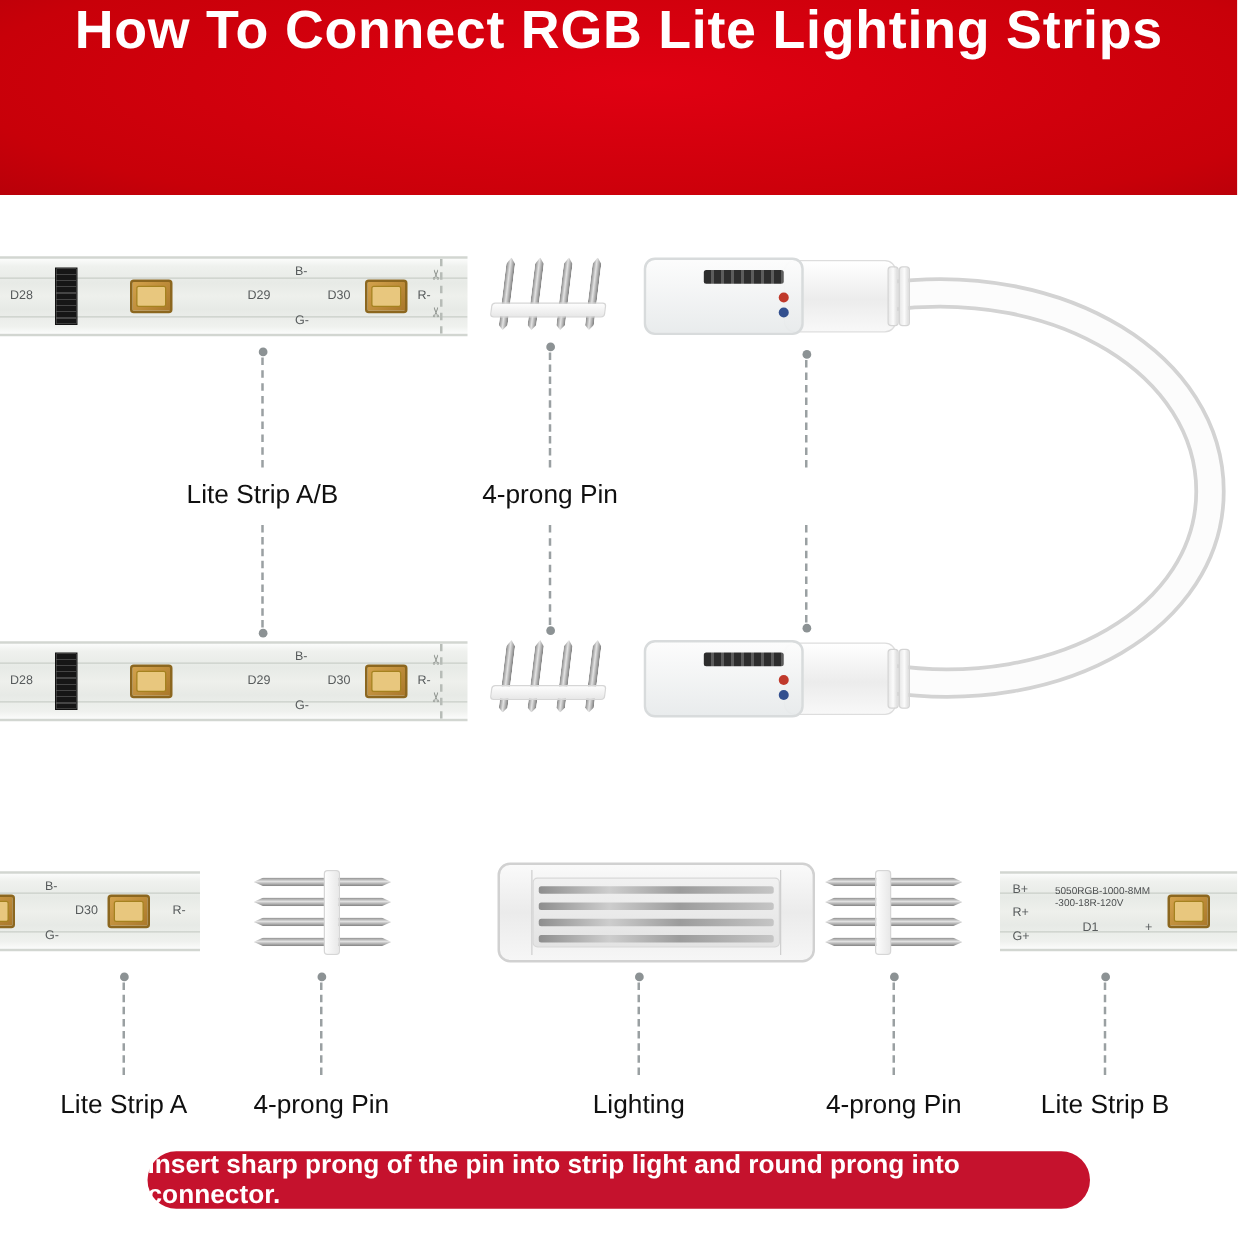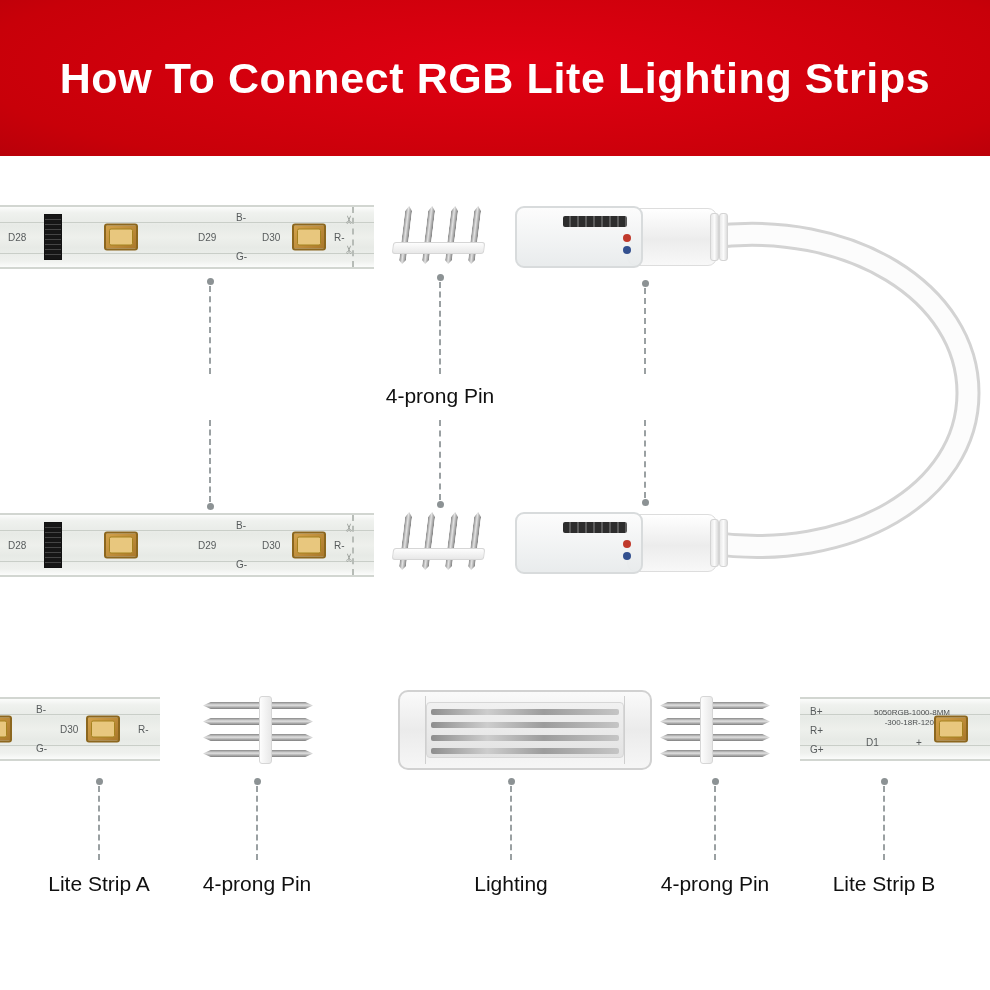--- a/index.html
+++ b/index.html
@@ -3,34 +3,34 @@
 <meta charset="utf-8">
 <style>
   *{box-sizing:border-box;margin:0;padding:0}
   html,body{background:#ffffff}
   .canvas{position:relative;width:990px;height:990px;background:#ffffff;overflow:hidden;
           font-family:"Liberation Sans",sans-serif;}
 
   
   .banner{position:absolute;left:0;top:0;width:990px;height:156px;
           background:radial-gradient(130% 170% at 52% 42%, #e00012 0%, #c80009 42%, #98000a 74%, #6e0005 100%);
-          display:flex;align-items:center;justify-content:center;}
+          display:flex;justify-content:center;}
   .banner h1{color:#ffffff;font-size:43px;font-weight:bold;letter-spacing:.6px;}
 
   
   .strip{position:absolute;height:64px;overflow:hidden;
          background:linear-gradient(180deg,#fbfcfb 0%,#eff1ee 10%,#e7eae6 32%,#eef0ec 50%,#e7eae6 68%,#eff1ee 90%,#fbfcfb 100%);
          border-top:2px solid #d2d6d1;border-bottom:2px solid #d2d6d1;}
   .trace{position:absolute;left:0;right:0;height:1px;background:#c9cec8}
   .t1{top:15px}.t2{top:46px}
   .slabel{position:absolute;top:50%;transform:translateY(-50%);font-size:10px;color:#575b5c;white-space:nowrap}
   .pad{position:absolute;font-size:10px;color:#575b5c;white-space:nowrap}
   .pad.top{top:5px}.pad.bot{bottom:5px}
   .tiny{position:absolute;font-size:10px;color:#575b5c;white-space:nowrap}
-  .model{position:absolute;font-size:8px;color:#4c4f50;text-align:center;white-space:nowrap}
+  .model{position:absolute;font-size:8px;color:#4c4f50;white-space:nowrap}
   .chip{position:absolute;top:50%;transform:translateY(-50%);width:34px;height:27px;
         background:linear-gradient(135deg,#d3a24c,#aa782a);border:2px solid #8c671f;border-radius:3px}
   .chip-core{position:absolute;inset:3px;background:#e8c77e;border:1px solid #a5821f;border-radius:2px}
   .barcode{position:absolute;top:50%;transform:translateY(-50%);width:18px;height:46px;
            background:repeating-linear-gradient(0deg,#161616 0 4px,#454545 4px 5px);border:1px solid #111}
   .cutline{position:absolute;right:20px;top:0;bottom:0;border-left:2px dashed #b7bcb7}
   .scissor{position:absolute;left:-9px;font-size:11px;color:#8d928d;transform:rotate(-90deg)}
   .sc1{top:6px}.sc2{top:36px}
 
   
@@ -158,20 +158,21 @@
   <div class="leader" style="left:439px;top:420px;height:80px">
       <div class="ldot bottom"></div>
     </div>
   <div class="leader" style="left:644px;top:288px;height:86px">
       <div class="ldot top"></div>
     </div>
   <div class="leader" style="left:644px;top:420px;height:78px">
       <div class="ldot bottom"></div>
     </div>
 
+  <div class="dlabel" style="left:85px;top:384px;width:250px">Lite Strip A/B</div>
   <div class="dlabel" style="left:315px;top:384px;width:250px">4-prong Pin</div>
 
   <div class="strip" style="left:0;top:513px;width:374px">
     <div class="trace t1"></div>
     <div class="trace t2"></div>
     <span class="slabel" style="left:8px">D28</span>
     <div class="barcode" style="left:44px"></div>
     <div class="chip" style="left:104px">
         <div class="chip-core"></div>
       </div>
@@ -280,14 +281,17 @@
   <div class="leader" style="left:883px;top:786px;height:74px">
       <div class="ldot top"></div>
     </div>
 
   <div class="dlabel" style="left:19px;top:872px;width:160px">Lite Strip A</div>
   <div class="dlabel" style="left:177px;top:872px;width:160px">4-prong Pin</div>
   <div class="dlabel" style="left:431px;top:872px;width:160px">Lighting</div>
   <div class="dlabel" style="left:635px;top:872px;width:160px">4-prong Pin</div>
   <div class="dlabel" style="left:804px;top:872px;width:160px">Lite Strip B</div>
 
+  <div class="footer">
+    <span>Insert sharp prong of the pin into strip light and round prong into connector.</span>
+  </div>
 
 </div>
 
 </body></html>

